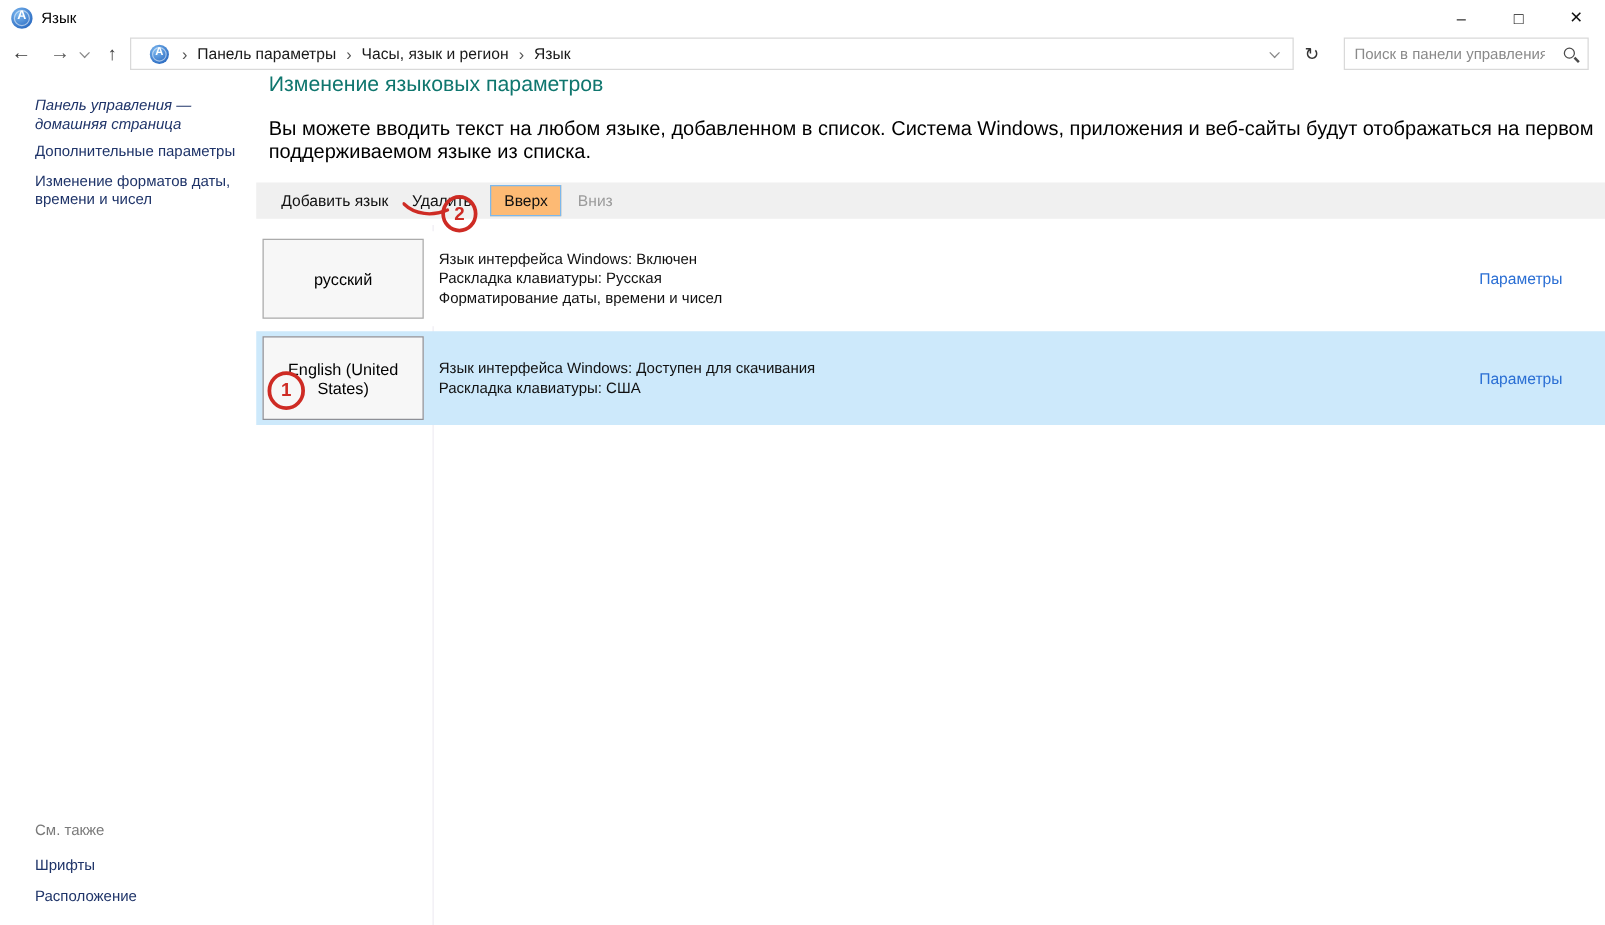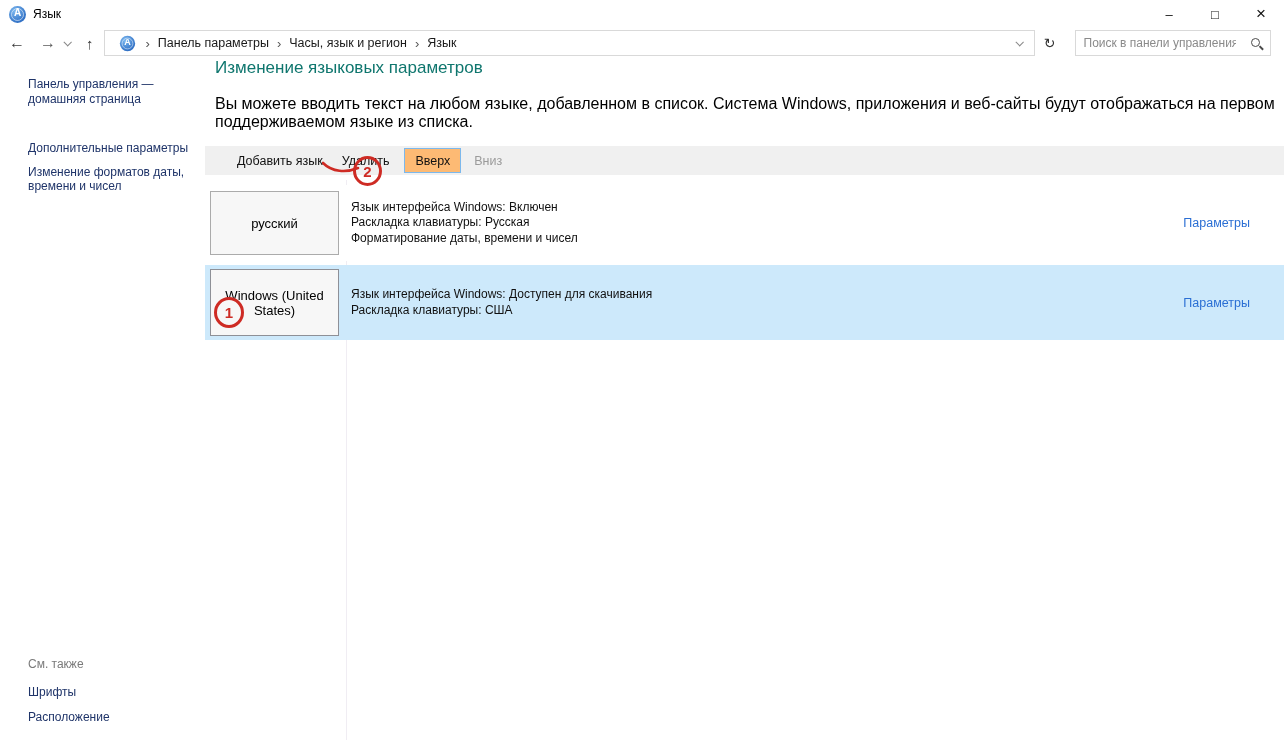--- a/index.html
+++ b/index.html
@@ -43,35 +43,35 @@
   .searchbox input::placeholder { color:#8a8a8a; }
   .mag { position:absolute; right:10px; top:7px; width:9px; height:9px;
     border:1.5px solid #4a4a4a; border-radius:50%; }
   .mag::after { content:""; position:absolute; width:5px; height:1.5px; background:#4a4a4a;
     transform:rotate(45deg); left:7px; top:8px; }
 
   
   .content { display:flex; height:682px; position:relative; }
   .sidebar { width:205px; padding:19px 0 0 28px; position:relative; flex:0 0 auto; }
   .side-link { font-size:12px; color:#1f3469; width:165px; line-height:14.5px; cursor:pointer; }
-  .side-link.first { margin-bottom:35px; }
+  .side-link.first { margin-bottom:8px;font-style:italic; }
   .side-link.mid { margin-bottom:9px; }
   .see-also { position:absolute; left:28px; bottom:6px; }
   .see-also-header { font-size:12px; color:#7a7a7a; margin-bottom:14px; }
   .see-also .side-link { margin-bottom:10px; }
 
   .main { flex:1; position:relative; padding-left:10px; }
   .col-divider { position:absolute; left:141px; top:122px; bottom:0; width:1px;
     background:#f0edf3; z-index:0; }
   .page-title { font-size:17px; color:#0f766e; margin-top:0; font-weight:400; }
   .page-desc { font-size:16px; color:#000; margin-top:17px; }
 
   
   .toolbar { margin-top:15px; margin-left:-10px; height:29px; background:#f0f0f0;
-    display:flex; align-items:center; padding-left:32px; position:relative; z-index:1; }
+    display:flex; align-items:center; padding-left:20px; position:relative; z-index:1; }
   .tb-item { font-size:12.5px; color:#111; margin-right:19px; cursor:pointer; }
   .tb-item.up { background:#fdba74; border:1px solid #7cb8ec; padding:4.5px 10px;
     margin-left:-4px; margin-right:3px; }
   .tb-item.down { color:#9b9b9b; margin-left:10px; }
 
   
   .rows { position:relative; z-index:1; }
   .lang-row { display:flex; align-items:center; margin-left:-10px; height:76px;
     margin-top:10px; background:#fff; position:relative; }
   .lang-row.selected { background:#cde9fb; height:75px; margin-top:4px; }
@@ -157,21 +157,21 @@
         <div class="name-box">русский</div>
         <div class="lang-details">
           <div>Язык интерфейса Windows: Включен</div>
           <div>Раскладка клавиатуры: Русская</div>
           <div>Форматирование даты, времени и чисел</div>
         </div>
         <span class="options-link">Параметры</span>
       </div>
 
       <div class="lang-row selected">
-        <div class="name-box">Windows (United States)</div>
+        <div class="name-box">English (United States)</div>
         <div class="lang-details">
           <div>Язык интерфейса Windows: Доступен для скачивания</div>
           <div>Раскладка клавиатуры: США</div>
         </div>
         <span class="options-link">Параметры</span>
       </div>
 
     </div>
   </div>
 </div>

